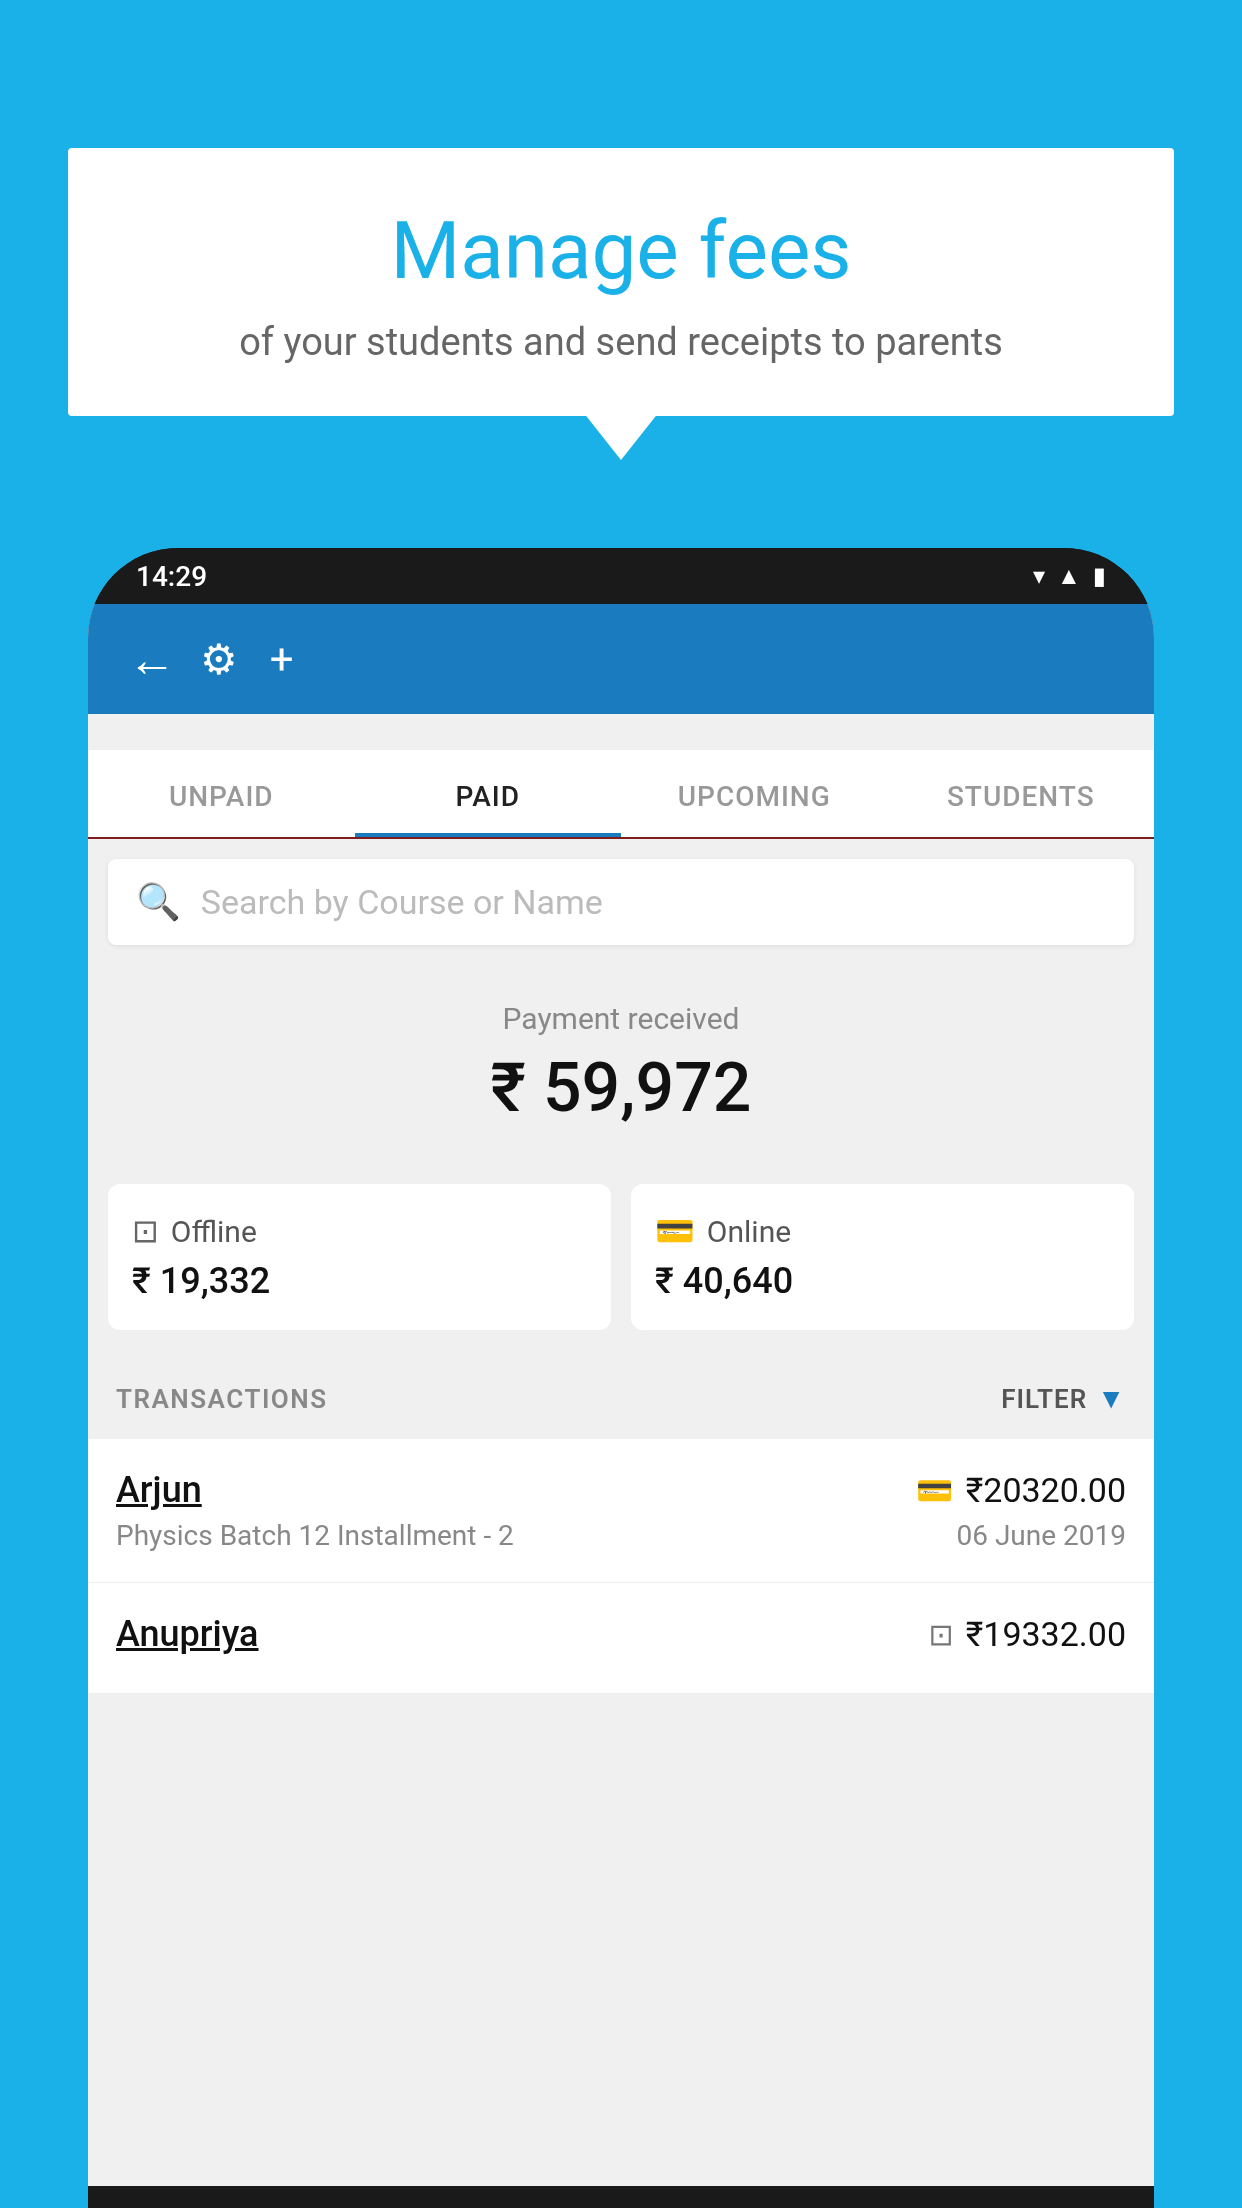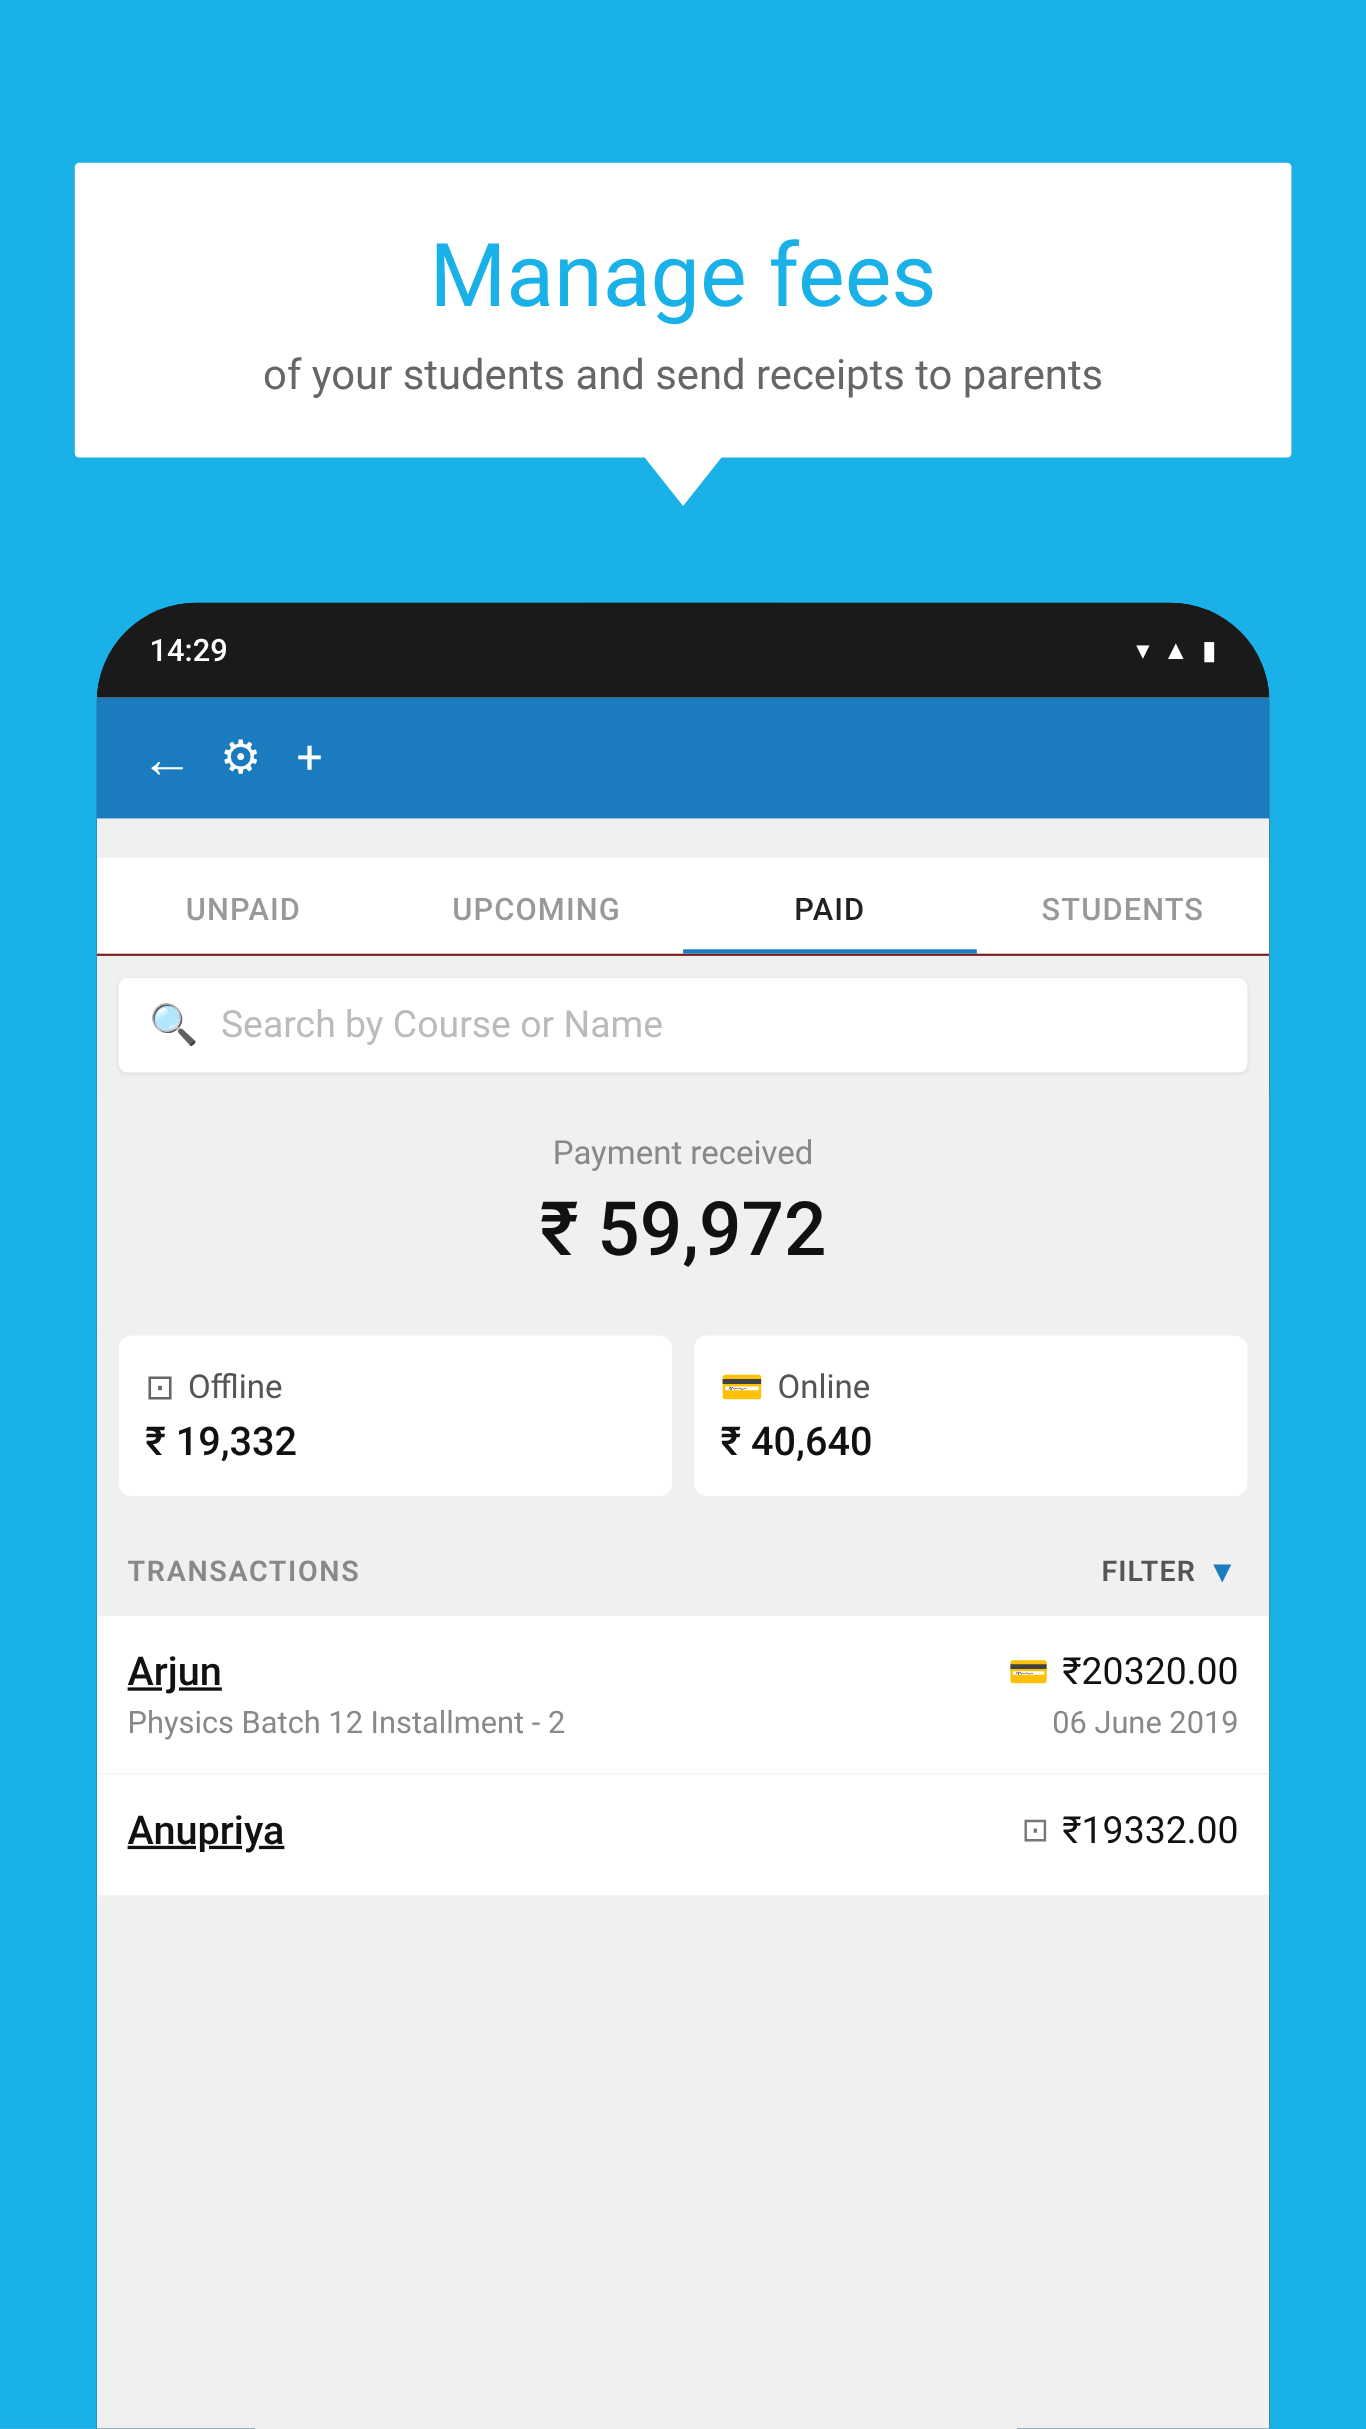--- a/index.html
+++ b/index.html
@@ -58,21 +58,21 @@
       bottom: 0;
       background: #1a1a1a;
       border-radius: 90px 90px 0 0;
       overflow: hidden;
       padding: 0;
     }
 
     
     .phone-notch {
       background: #1a1a1a;
-      height: 86px;
+      height: 56px;
       display: flex;
       align-items: center;
       justify-content: space-between;
       padding: 0 48px;
       position: relative;
       z-index: 10;
     }
     .phone-notch::before {
       content: '';
       position: absolute;
@@ -343,25 +343,25 @@
       <div class="app-bar-actions">
         <span class="app-bar-icon">⚙</span>
         <span class="app-bar-icon">+</span>
       </div>
     </div>
 
     <div class="tabs">
       <div class="tab">
         <span>UNPAID</span>
       </div>
+      <div class="tab active">
+        <span>PAID</span>
+      </div>
       <div class="tab">
         <span>UPCOMING</span>
-      </div>
-      <div class="tab active">
-        <span>PAID</span>
       </div>
       <div class="tab">
         <span>STUDENTS</span>
       </div>
     </div>
 
     <div class="search-bar">
       <span class="search-bar-icon">🔍</span>
       <span class="search-bar-text">Search by Course or Name</span>
     </div>

